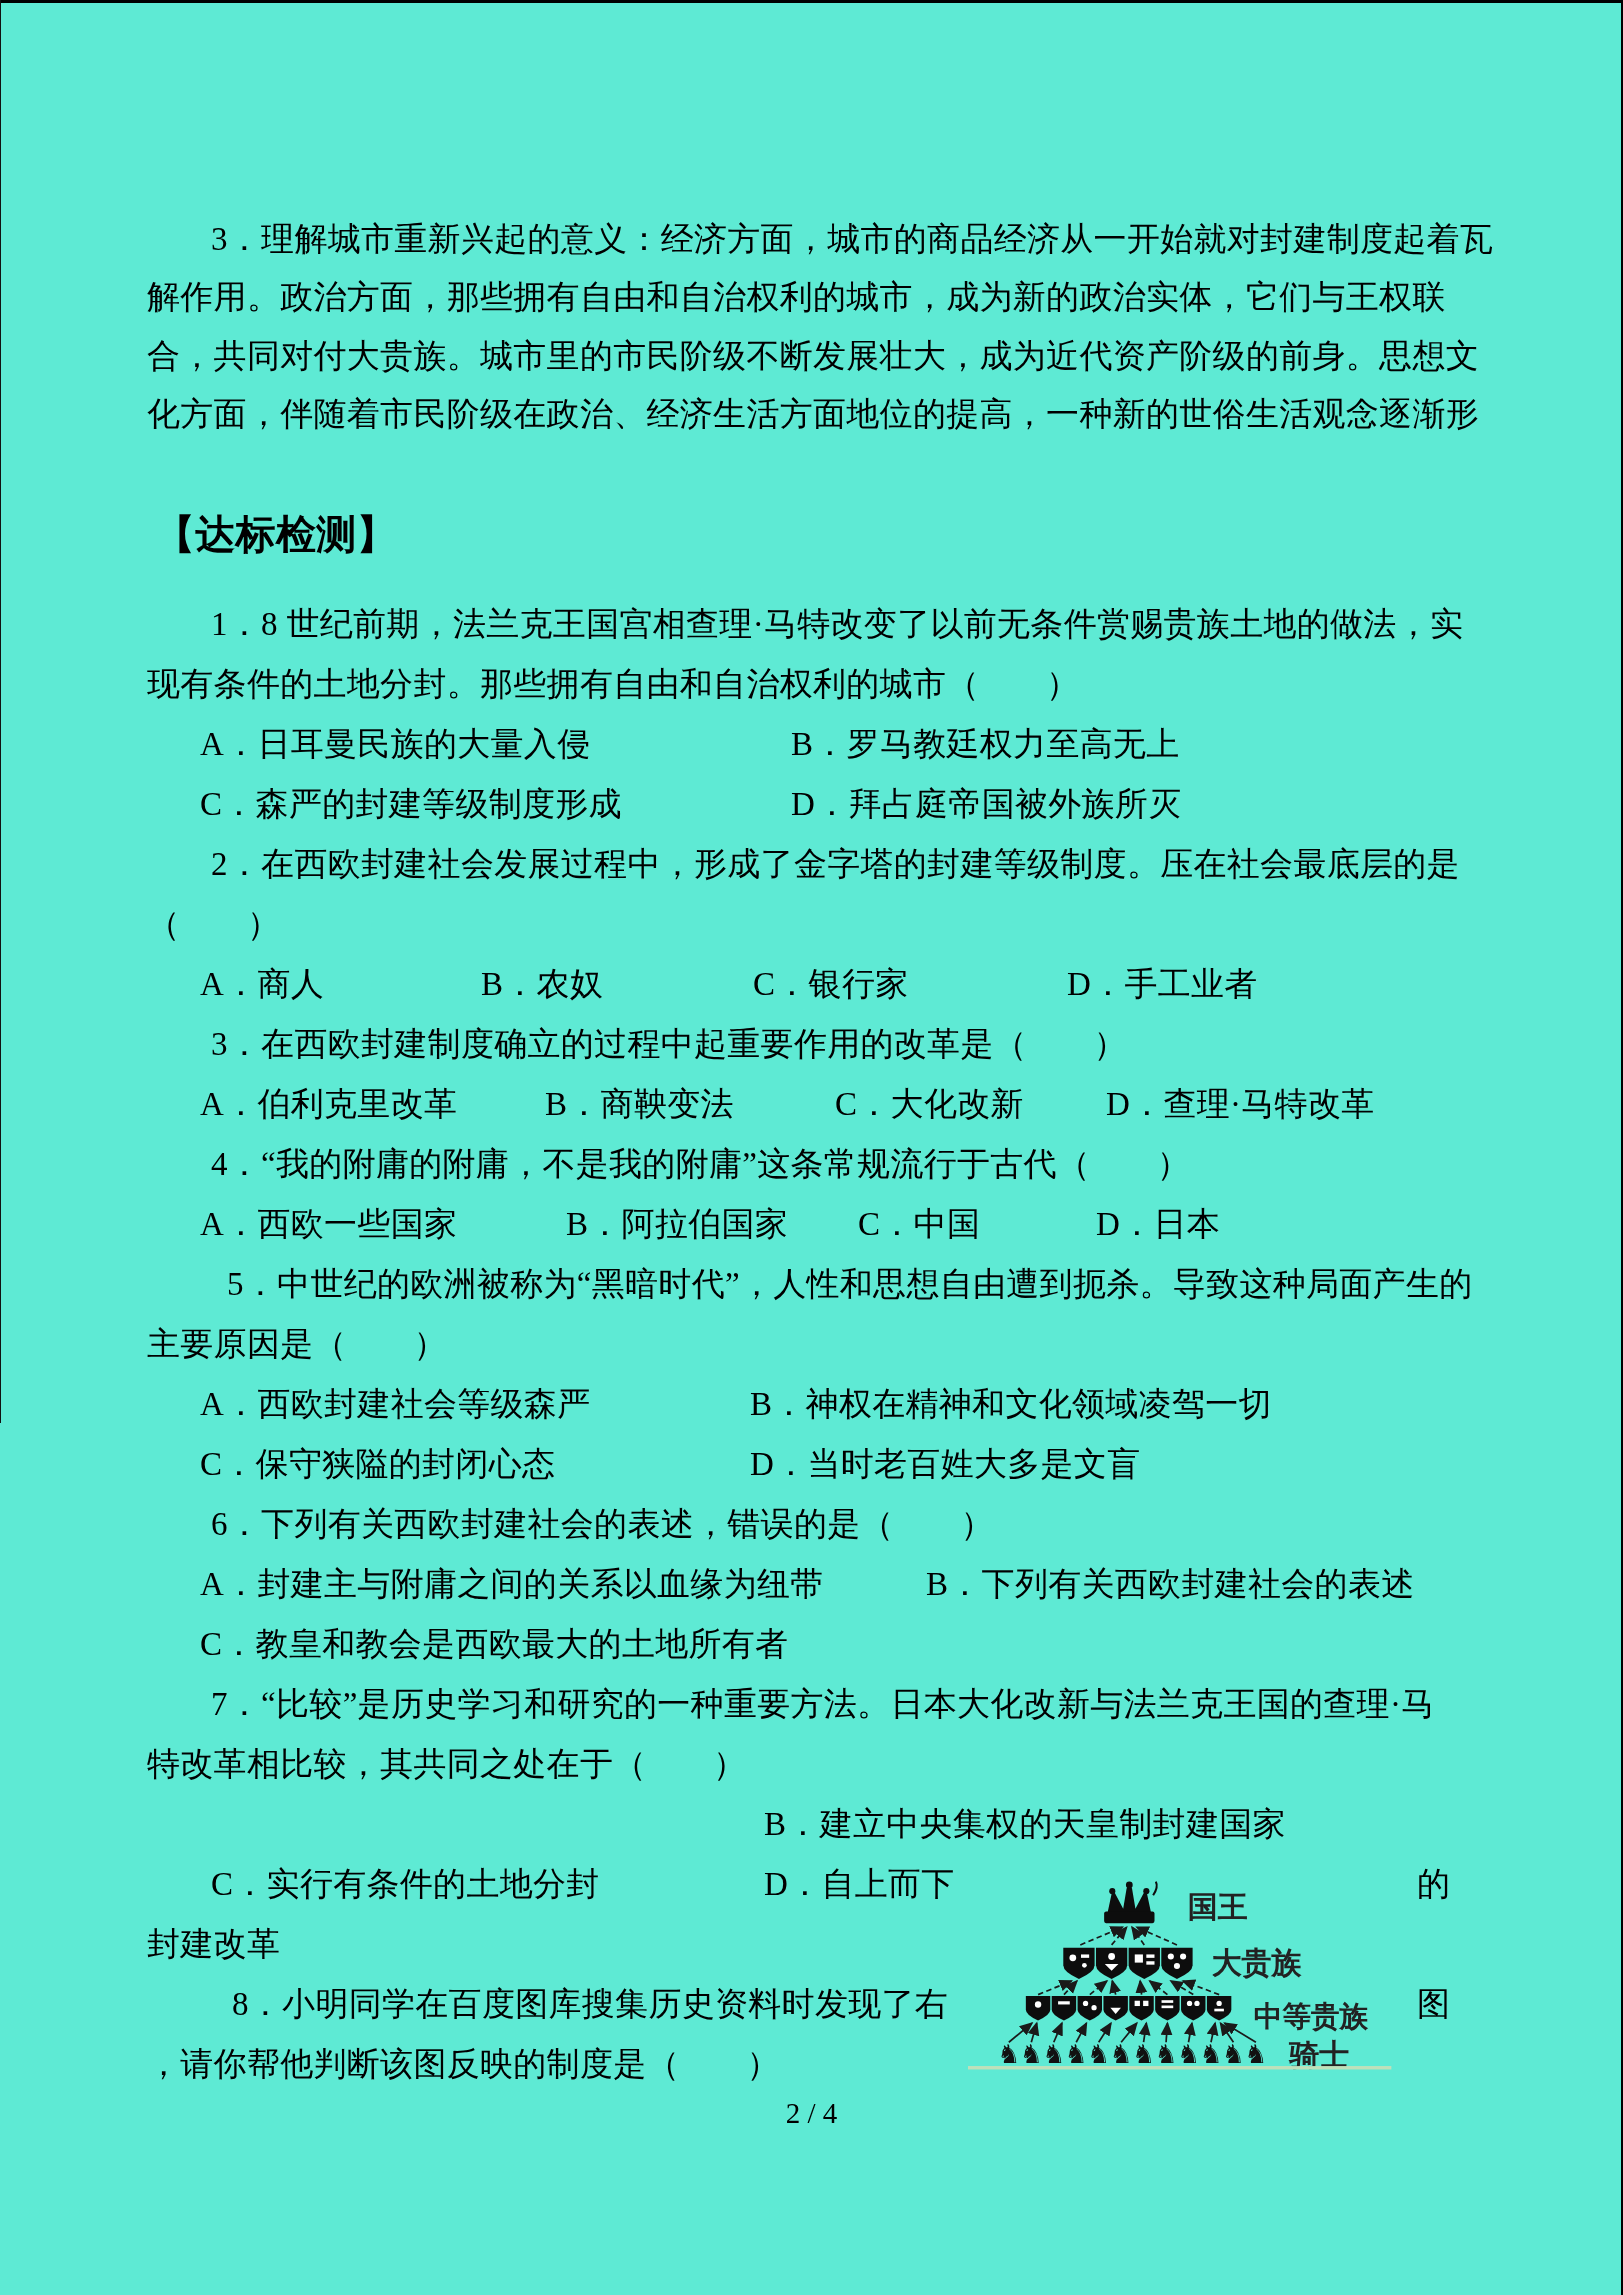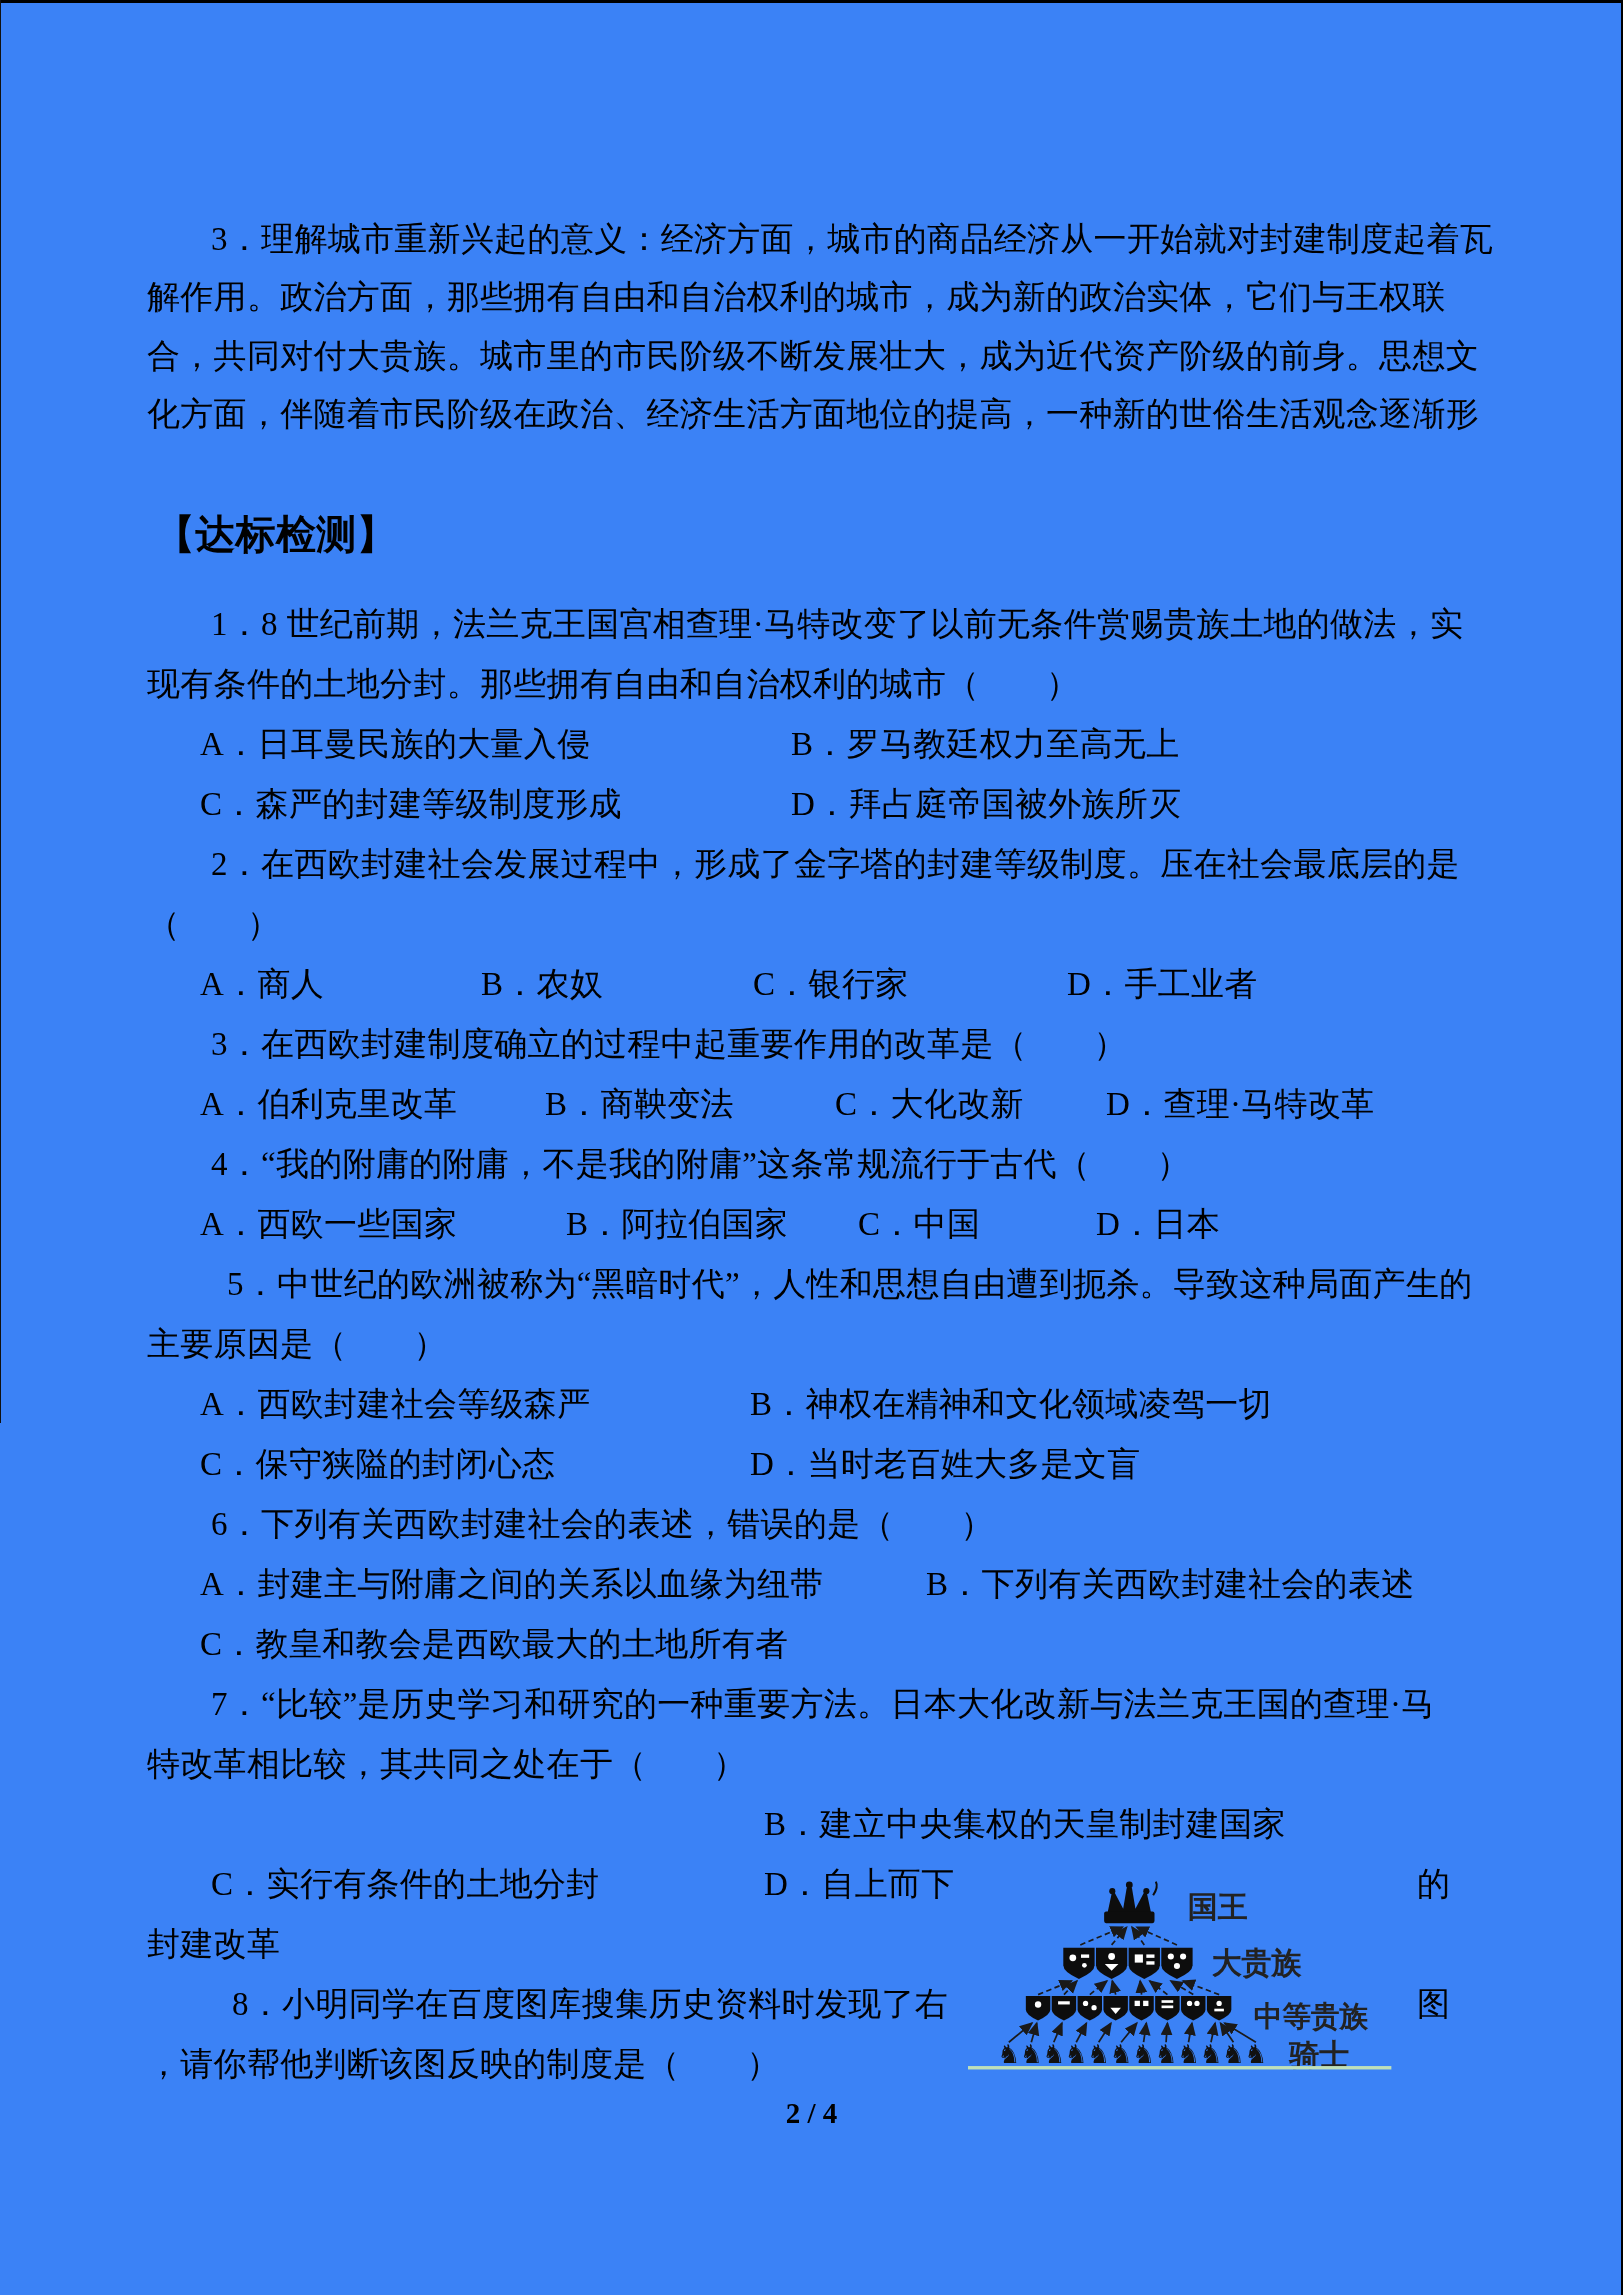--- a/index.html
+++ b/index.html
@@ -1,19 +1,19 @@
 <!DOCTYPE html>
 <html style="font-size:11px"><head>
 <meta charset="utf-8">
 <style>
   html,body{margin:0;padding:0;background:#888;}
   .page{
     position:relative;
     width:1623px;height:2295px;
-    background:#3b82f6;
+    background:#5eead4;
     font-family:"Liberation Serif","DejaVu Serif",serif;
     color:#000;
     overflow:hidden;
   }
   .border-top{position:absolute;top:0;left:0;width:100%;height:3.4px;background:#000;}
   .border-right{position:absolute;top:0;right:0;width:2px;height:100%;background:#000;}
   .border-left{position:absolute;top:0;left:0;width:0.7px;height:62%;background:#111;}
   .t{
     position:absolute;
     font-size:33px;
@@ -24,21 +24,21 @@
   .h{
     font-size:40px;
     line-height:44px;
     font-weight:700;
   }
   .footer{
     position:absolute;
     top:2097px;left:0;width:100%;
     text-align:center;
     font-size:29px;
-    font-weight:700;
+    font-weight:400;
   }
   .fig{
     position:absolute;
     left:961px;top:1868px;
     width:436px;height:211px;
   }
   .fig svg{width:100%;height:100%;}
   .fig text.lbl{
     font-family:"Liberation Sans","DejaVu Sans",sans-serif;
     font-weight:600;

